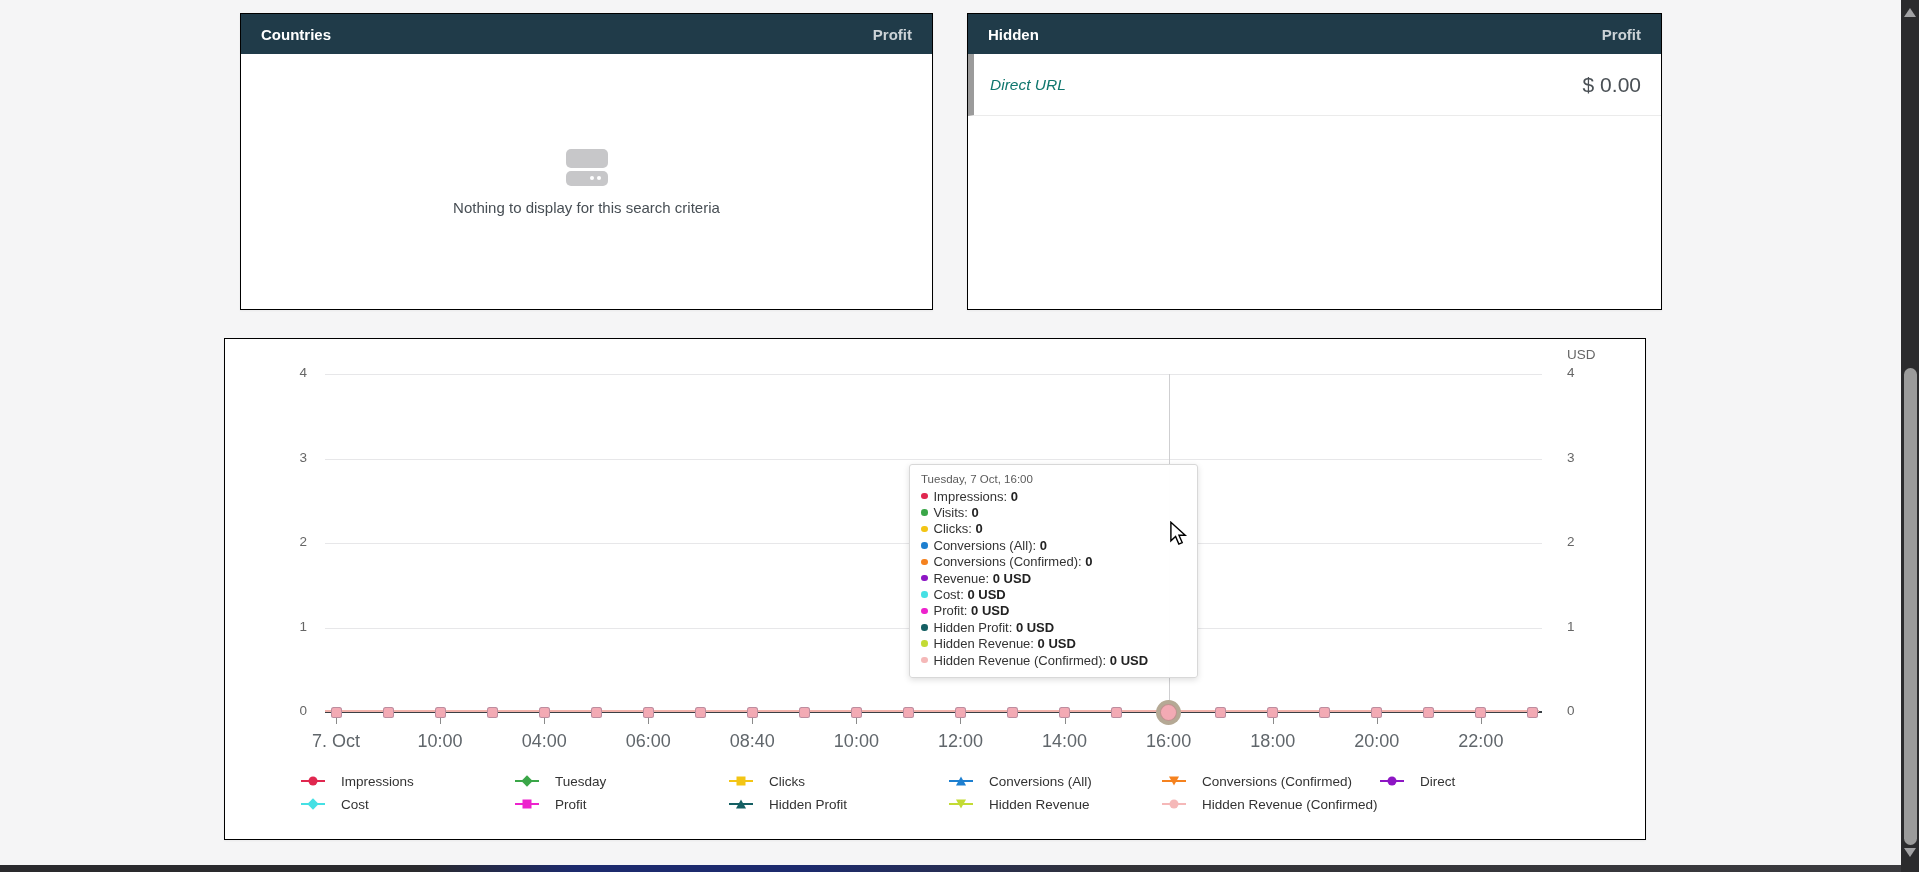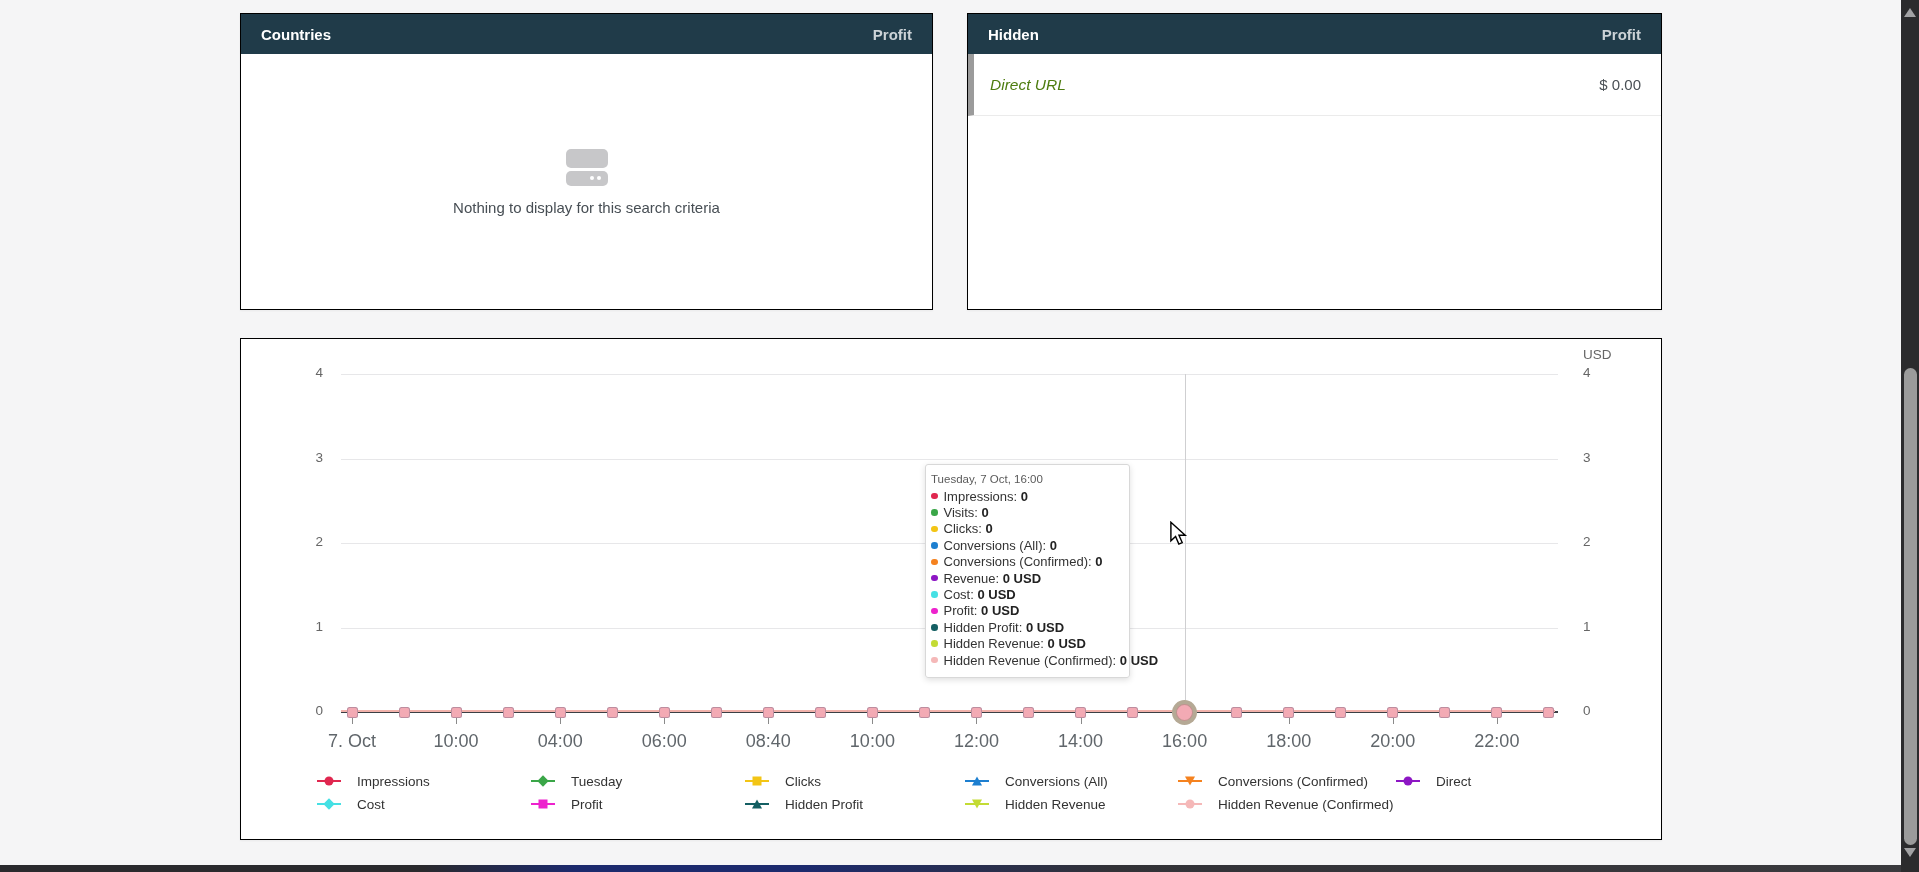--- a/index.html
+++ b/index.html
@@ -15,38 +15,38 @@
   #offers-panel   { left:967px; top:13px; width:695px; height:297px; }
 
   .empty-body { height:256px; display:flex; flex-direction:column; align-items:center; justify-content:center; }
   .empty-icon { width:42px; margin-bottom:13px; }
   .empty-icon .bar1 { width:42px; height:19px; background:#c7c7c9; border-radius:5px; margin-bottom:3px; }
   .empty-icon .bar2 { width:42px; height:15px; background:#c7c7c9; border-radius:5px; display:flex; align-items:center; justify-content:flex-end; padding-right:7px; gap:3px; }
   .empty-icon .bar2 i { width:4px; height:4px; background:#fff; border-radius:50%; }
   .empty-text { font-size:15px; color:#474e54;text-align:right; }
 
   .offer-row { height:62px; display:flex; align-items:center; justify-content:space-between; padding:0 20px 0 16px; border-left:6px solid #9b9b9b; border-bottom:1px solid #ebebeb; cursor:pointer; }
-  .offer-name { font-size:15.5px; font-style:italic; color:#4d7c0f; }
-  .offer-profit { font-size:15px; color:#4a5055; }
-
-  #chart-panel { left:240px; top:338px; width:1422px; height:502px; }
+  .offer-name { font-size:15.5px; font-style:italic; color:#0f766e; }
+  .offer-profit { font-size:21px; color:#4a5055; }
+
+  #chart-panel { left:224px; top:338px; width:1422px; height:502px; }
   .unit-label { position:absolute; left:1342px; top:8px; font-size:13.5px; color:#666; }
   .gridline { position:absolute; left:100px; width:1217px; height:1px; background:#e7e7e9; }
   .axis-line { position:absolute; left:100px; top:372px; width:1217px; height:2px; background:var(--axis-line,#3b3f45); }
   .zero-line { position:absolute; left:100px; top:370.5px; width:1214px; height:2.5px; background:var(--zero-line,#f1b2ab); }
   .ylab { position:absolute; font-size:13.5px; color:#666; }
   .ylab.left { width:40px; text-align:right; left:42px; }
   .ylab.right { left:1342px; }
   .xtick { position:absolute; top:375px; width:1px; height:10px; background:#8a8a8a; }
   .xlab { position:absolute; top:392px; width:70px; margin-left:-35px; text-align:center; font-size:18px; color:#60666b; }
   .crosshair { position:absolute; top:35px; width:1px; height:338px; background:#cfcfd1; }
   .pt { position:absolute; width:11px; height:11px; border-radius:2.5px; background:var(--point-fill,#f3aab4); border:1px solid rgba(90,90,120,0.35); cursor:pointer; }
   .pt.hover { width:17px; height:17px; border-radius:50%; border:1px solid rgba(120,110,90,0.4); box-shadow:0 0 0 4px var(--hover-halo,#b5a995); z-index:5; }
 
-  .tooltip { position:absolute; left:684px; top:125px; width:205px; background:rgba(255,255,255,0.97); border:1px solid #d8d8d8; border-radius:3px; box-shadow:0 2px 6px rgba(0,0,0,0.13); padding:8px 11px 9px 5px; z-index:6; }
+  .tooltip { position:absolute; left:684px; top:125px; width:289px; background:rgba(255,255,255,0.97); border:1px solid #d8d8d8; border-radius:3px; box-shadow:0 2px 6px rgba(0,0,0,0.13); padding:8px 11px 9px 11px; z-index:6; }
   .tt-title { font-size:11.5px; color:#5a5a5a; margin-bottom:3px; }
   .tt-item { display:flex; align-items:center; gap:6px; height:16.4px; font-size:13px; color:#333; white-space:nowrap; }
   .tt-item .dot { width:6.5px; height:6.5px; border-radius:50%; flex:0 0 auto; }
   .tt-item b { color:#222; }
 
   .legend-item { position:absolute; display:flex; align-items:center; gap:16px; height:18px; cursor:pointer; }
   .lg-line { position:relative; width:24px; height:2.5px; display:inline-block; }
   .lg-label { font-size:13.5px; color:#333; white-space:nowrap; }
   .mk { position:absolute; left:50%; top:50%; transform:translate(-50%,-50%); }
   .mk.circle { width:9px; height:9px; border-radius:50%; }

